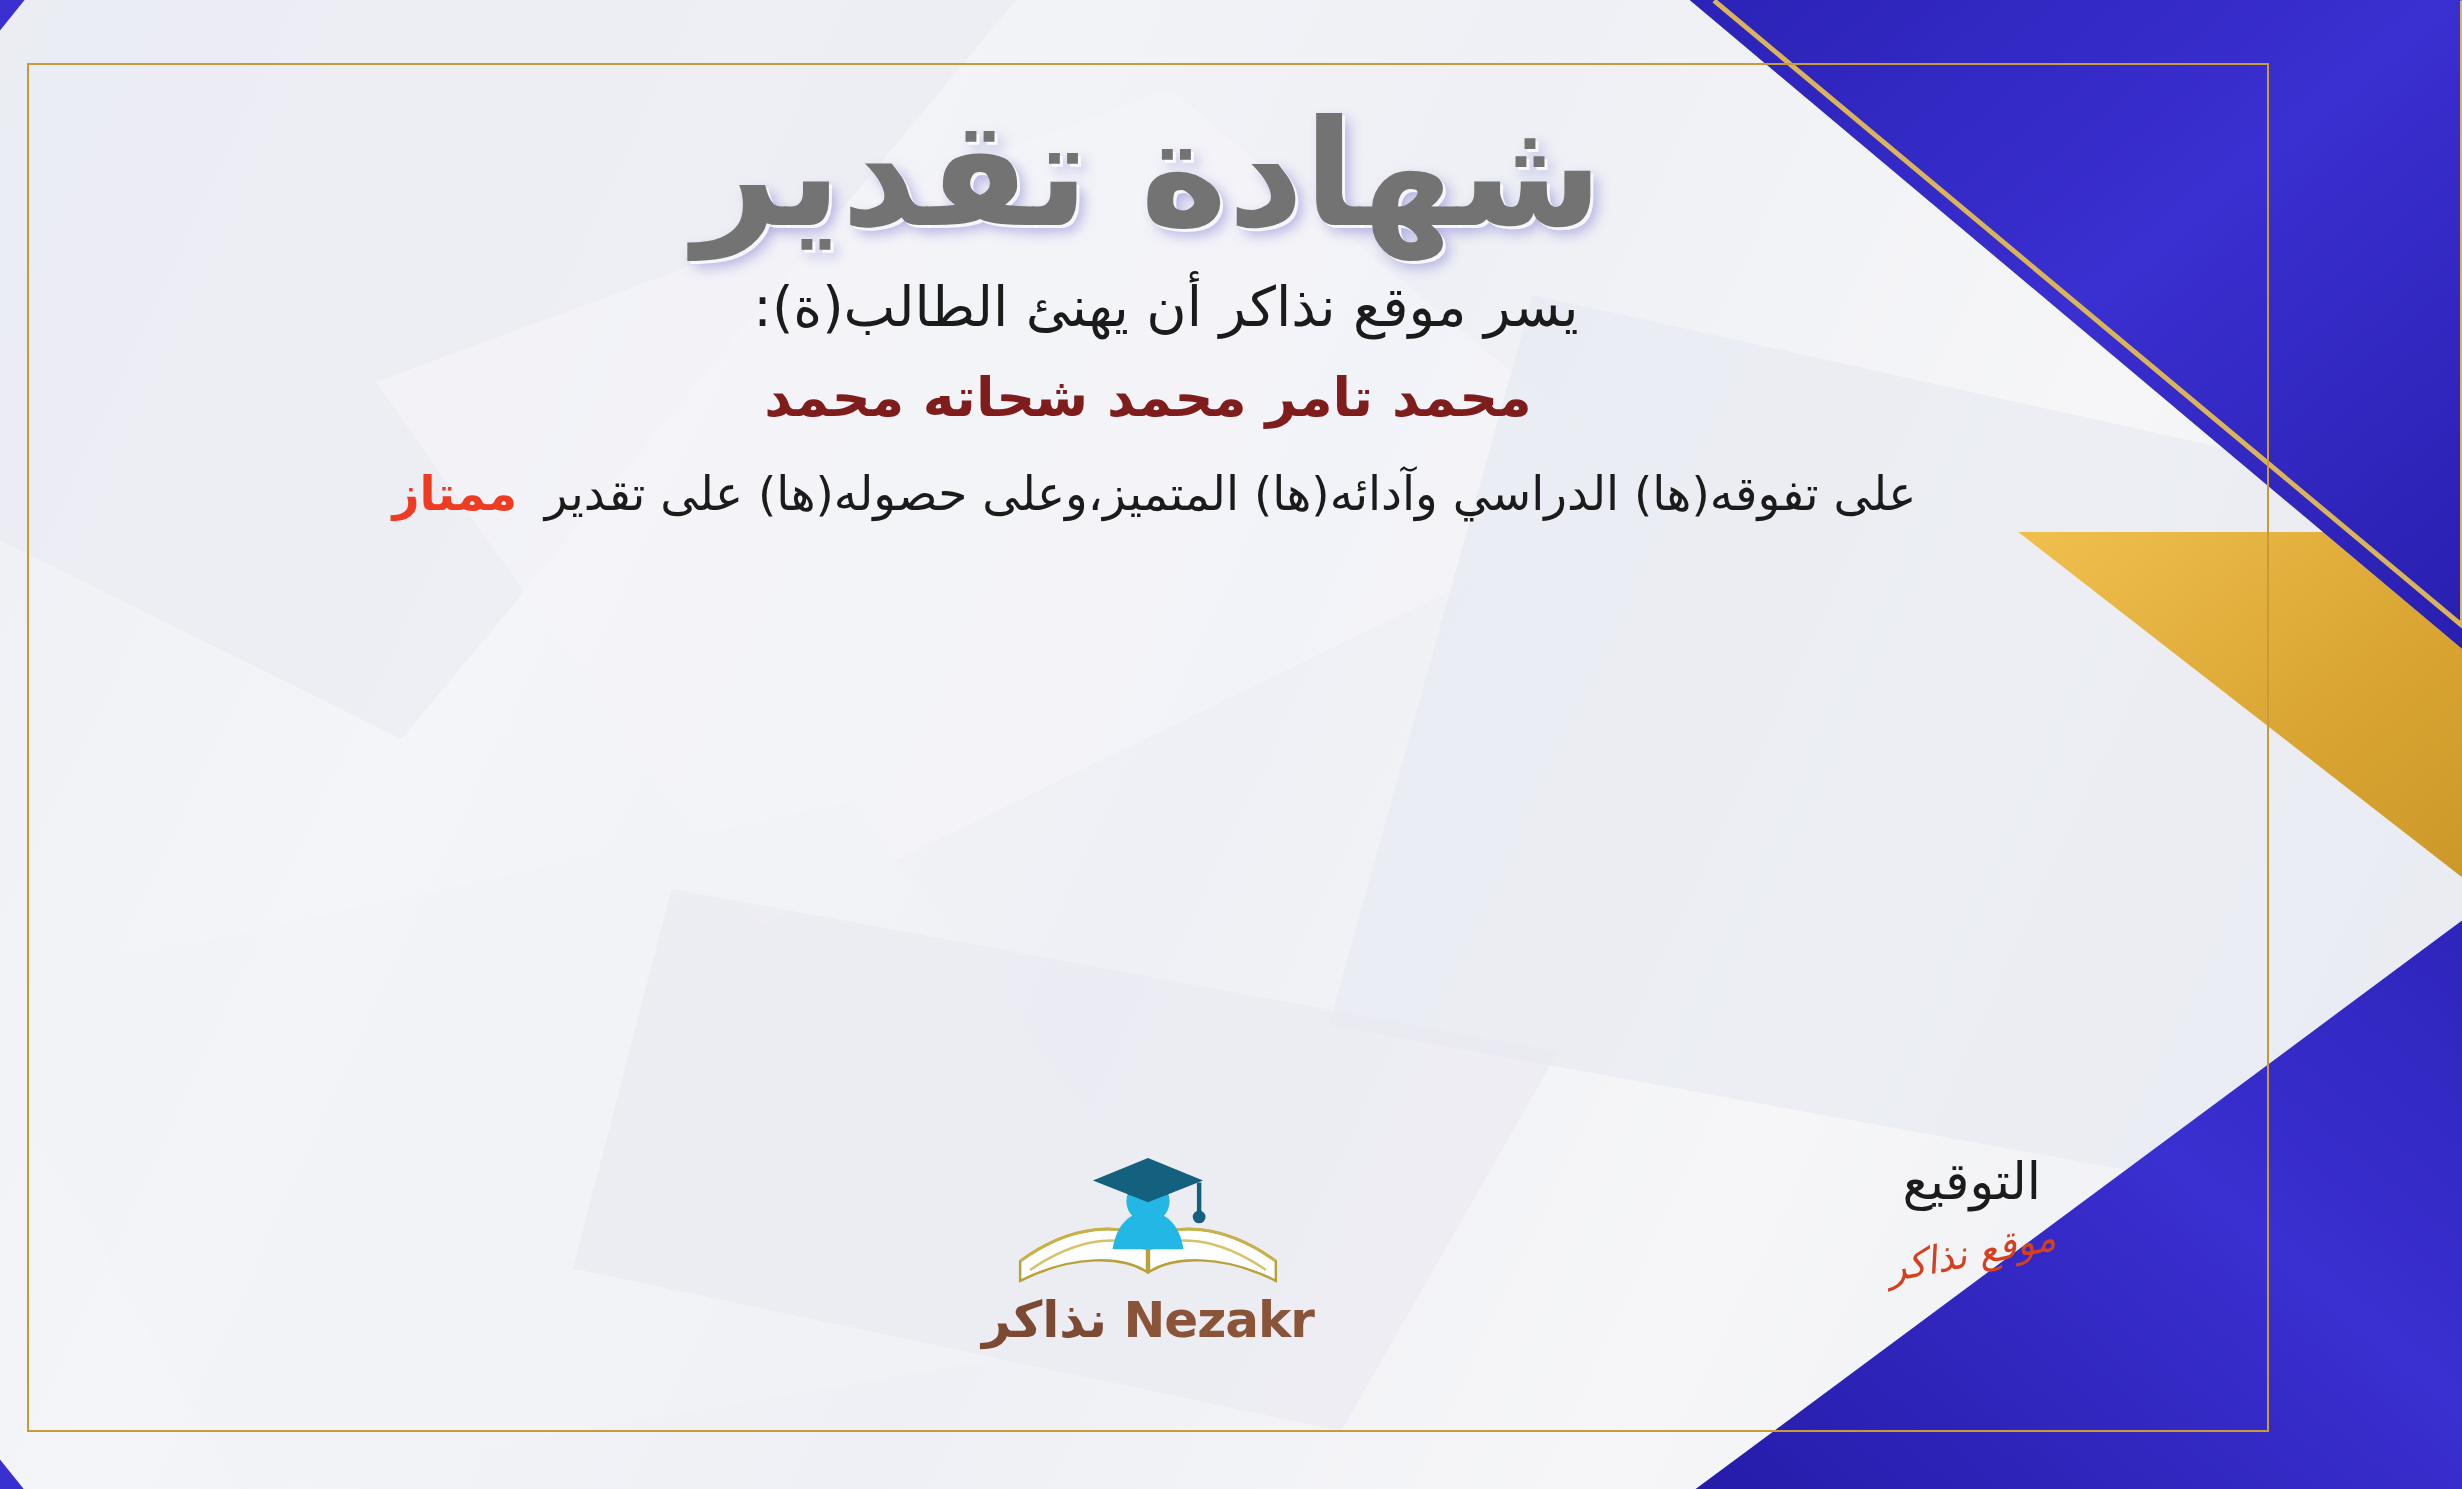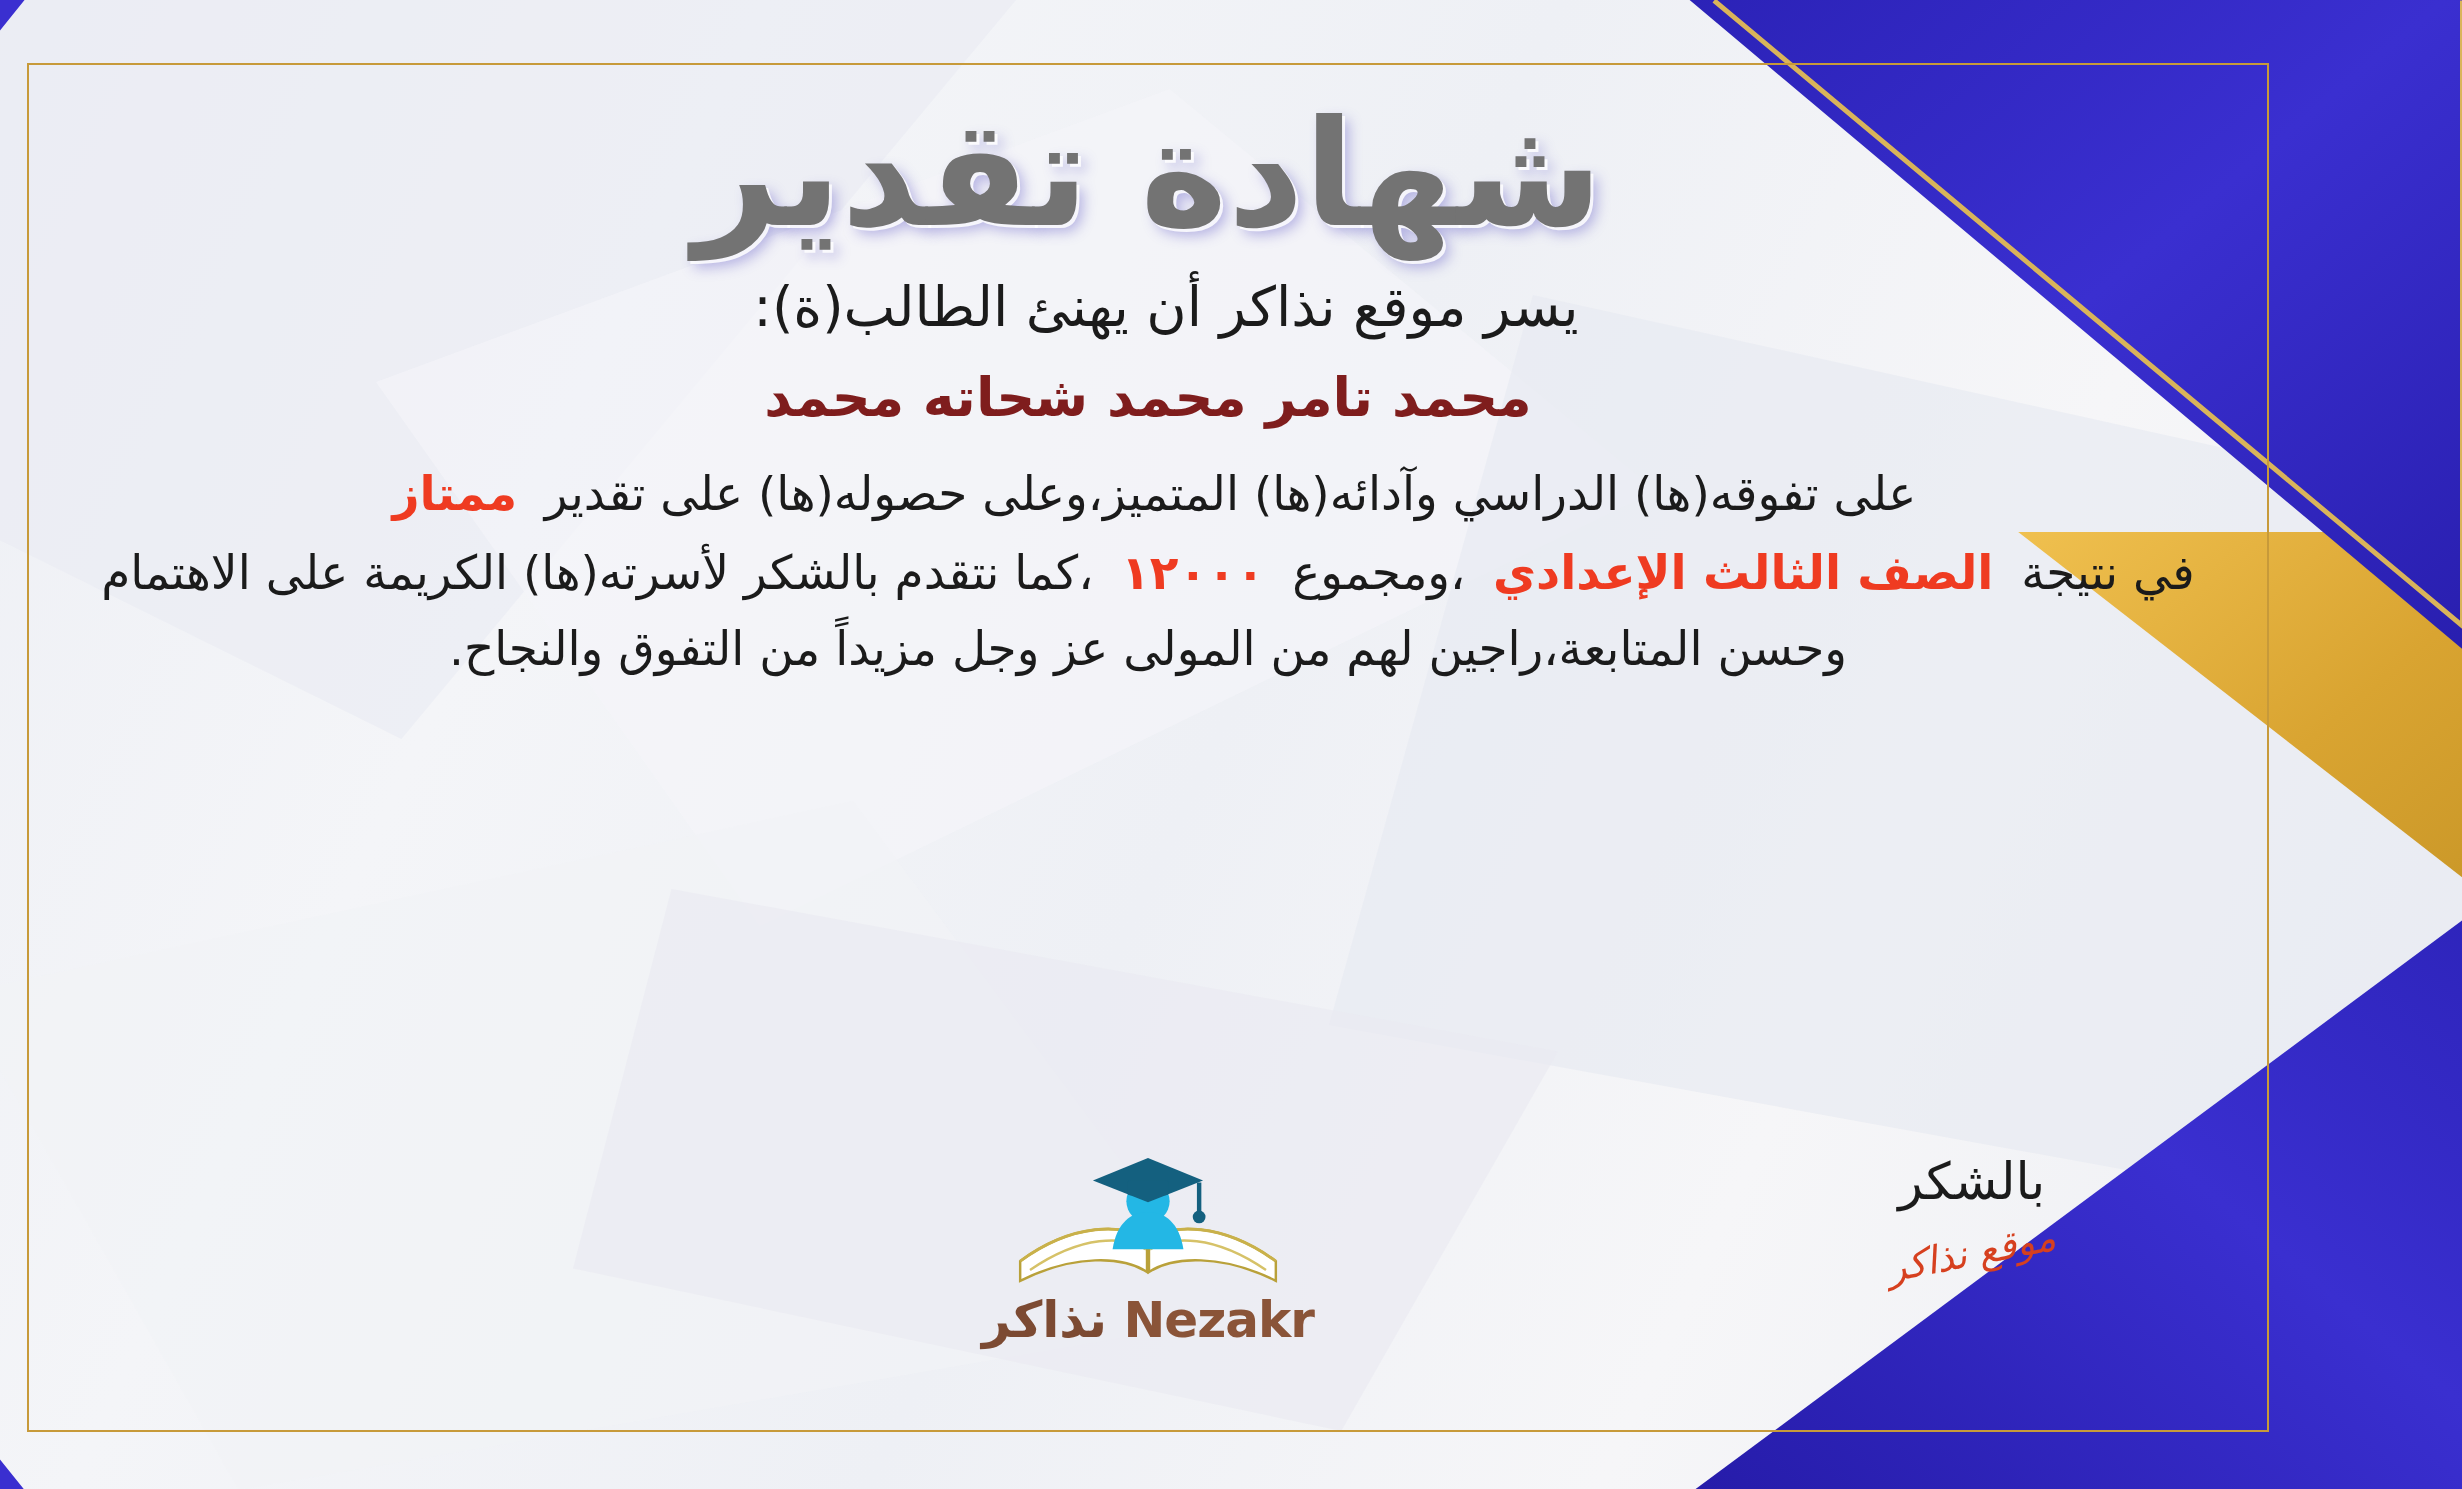--- a/index.html
+++ b/index.html
@@ -268,33 +268,26 @@
 
     <div class="line-congrats">يسر موقع نذاكر أن يهنئ الطالب(ة):</div>
 
     <div class="student-name">محمد تامر محمد شحاته محمد</div>
 
     <div class="body-block">
       <p>
         <span>على تفوقه(ها) الدراسي وآدائه(ها) المتميز،وعلى حصوله(ها) على تقدير</span>
         <span class="hl">ممتاز</span>
       </p>
-      <p>
-        <span>في نتيجة</span>
-        <span class="hl">الصف الثالث الإعدادي</span>
-        <span>،ومجموع</span>
-        <span class="hl">١٢٠٠٠</span>
-        <span>،كما نتقدم بالشكر لأسرته(ها) الكريمة على الاهتمام وحسن المتابعة،راجين لهم من المولى عز وجل مزيداً من التفوق والنجاح.</span>
-      </p>
     </div>
 
     <div class="footer">
 
       <div class="sign-area">
-        <div class="sign-label">بالشكر</div>
+        <div class="sign-label">التوقيع</div>
         <div class="sign-script">موقع نذاكر</div>
       </div>
 
       <div class="logo-area">
         <svg width="295" height="148" viewBox="0 0 600 300">
 
           <path d="M40 250 C150 170 250 175 298 205 L298 272 C250 240 150 235 40 290 Z" fill="#ffffff" stroke="#b9a13a" stroke-width="5"></path>
           <path d="M560 250 C450 170 350 175 302 205 L302 272 C350 240 450 235 560 290 Z" fill="#ffffff" stroke="#b9a13a" stroke-width="5"></path>
           <path d="M40 250 C150 170 250 175 298 205" fill="none" stroke="#c9b14a" stroke-width="6"></path>
           <path d="M560 250 C450 170 350 175 302 205" fill="none" stroke="#c9b14a" stroke-width="6"></path>

